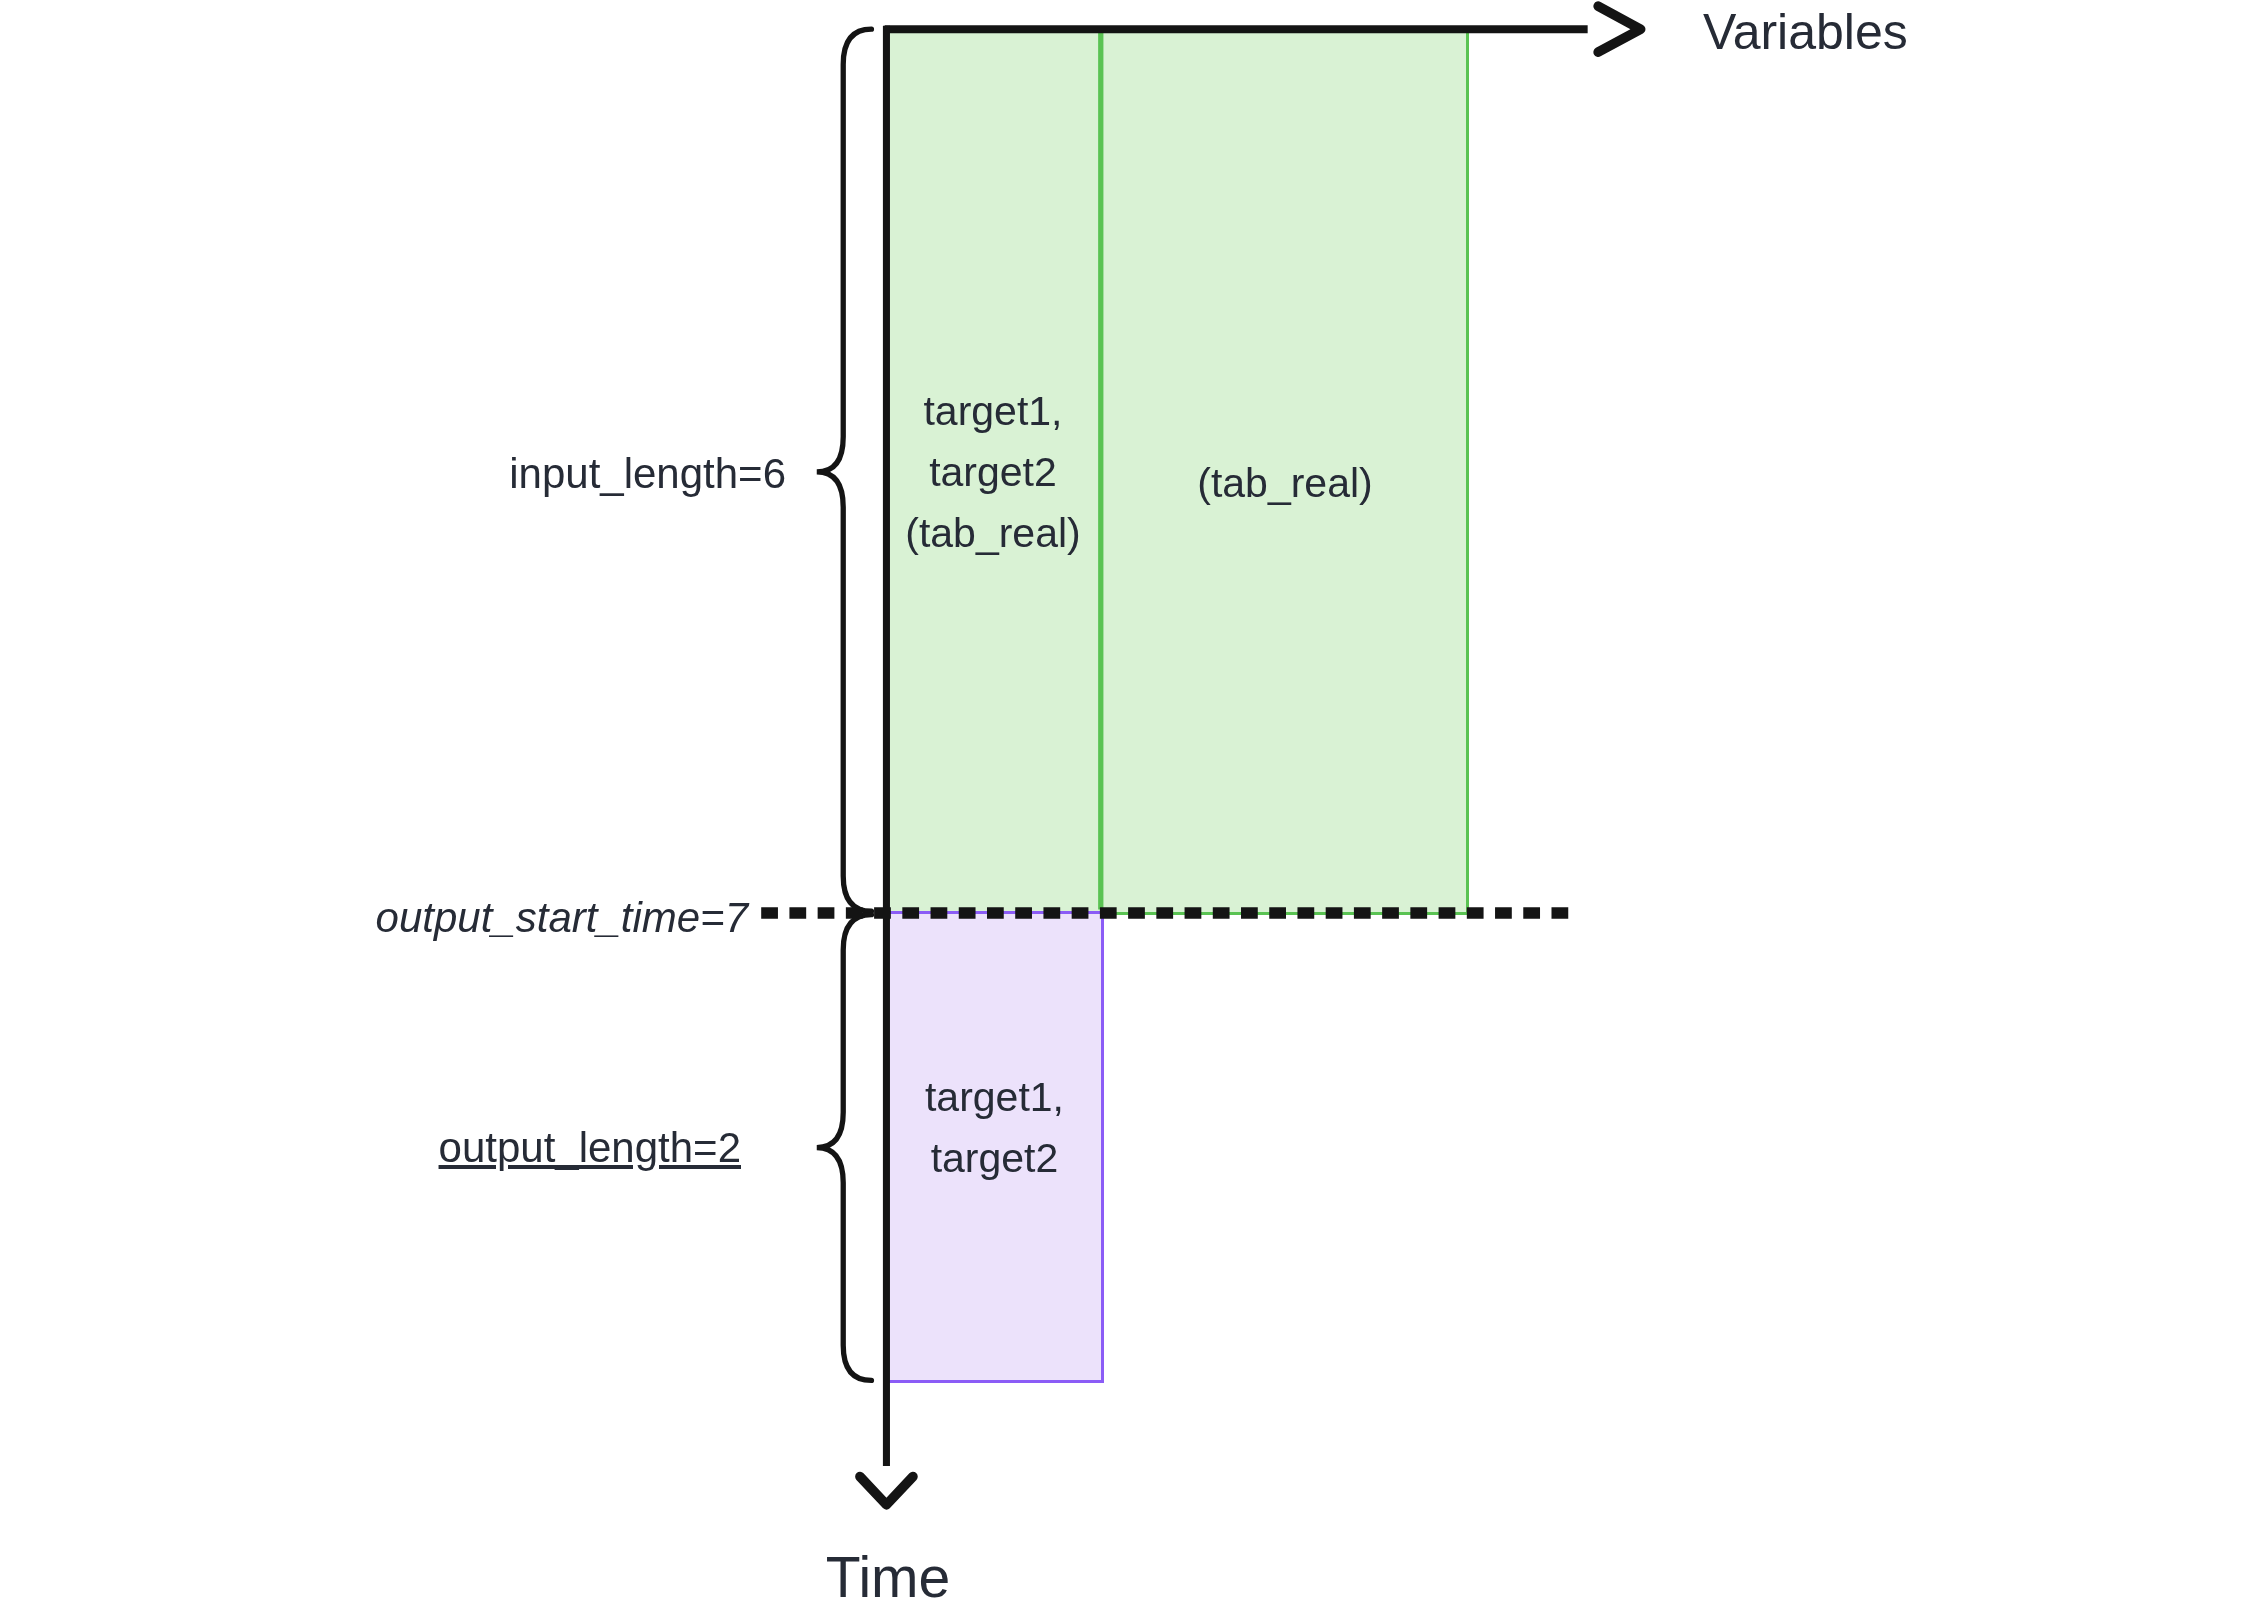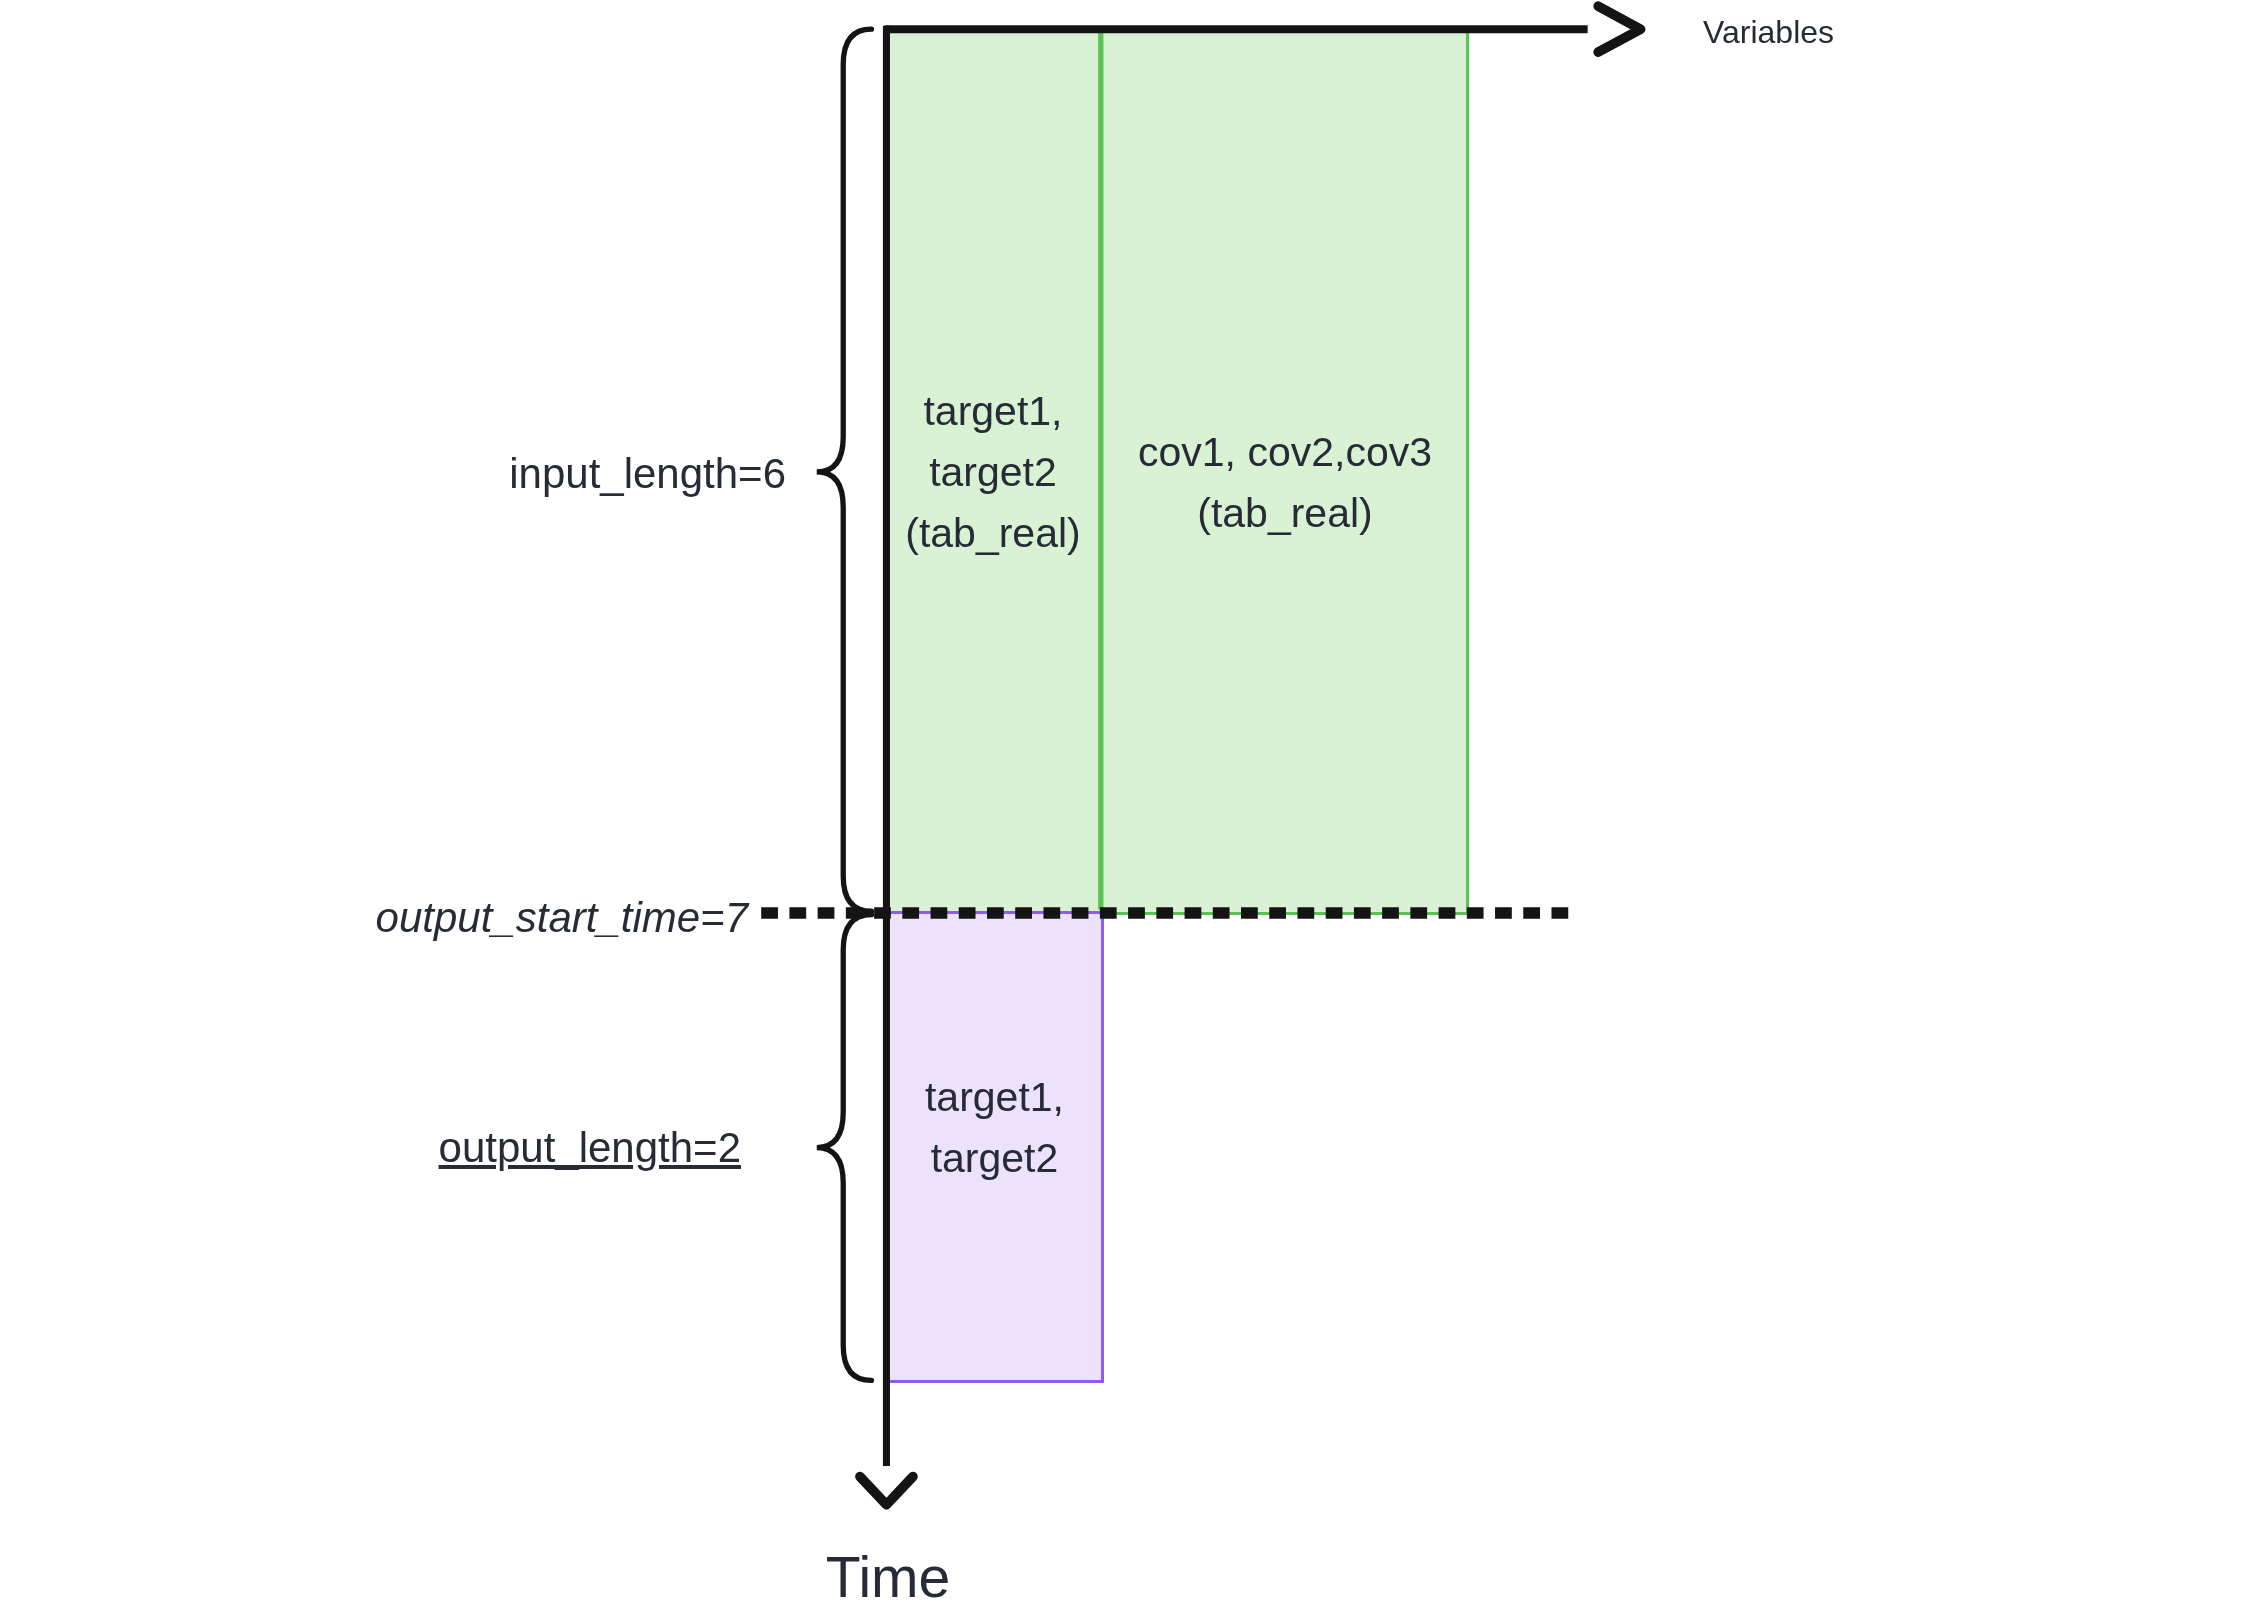--- a/index.html
+++ b/index.html
@@ -28,21 +28,21 @@
   .cell{
     position:absolute;display:flex;flex-direction:column;
     align-items:center;justify-content:center;text-align:center;
     font-size:41px;line-height:61px;color:var(--text);
   }
   .cell.input-targets{left:885px;top:29px;width:216px;height:886px;}
   .cell.input-covs{left:1101px;top:29px;width:368px;height:886px;}
   .cell.input-covs .lines{transform:translateY(10.6px);}
   .cell.output-targets{left:885px;top:911px;width:219px;height:472px;}
   .cell.output-targets .lines{transform:translateY(-19.4px);}
-  .axis-label{position:absolute;font-size:32px;color:var(--text);white-space:nowrap;}
+  .axis-label{position:absolute;font-size:50px;color:var(--text);white-space:nowrap;}
   .axis-label.variables{left:1703px;top:32px;transform:translateY(-50%);}
   .axis-label.time{left:888px;top:1577px;transform:translate(-50%,-50%);font-size:57px;}
   .annot{
     position:absolute;font-size:42px;color:var(--text);
     white-space:nowrap;text-align:center;transform:translateY(-50%);
   }
   .annot.input-length{right:1472px;top:474px;}
   .annot.output-start{right:1510px;top:918px;font-style:italic;}
   .annot.output-length{right:1517px;top:1148px;text-decoration:underline;}
 </style>
@@ -74,21 +74,20 @@
   <div class="cell input-targets">
     <div class="lines">
       <div>target1,</div>
       <div>target2</div>
       <div>(tab_real)</div>
     </div>
   </div>
 
   <div class="cell input-covs">
     <div class="lines">
-      <div>cov1, cov2,cov3</div>
       <div>(tab_real)</div>
     </div>
   </div>
 
   <div class="cell output-targets">
     <div class="lines">
       <div>target1,</div>
       <div>target2</div>
     </div>
   </div>

